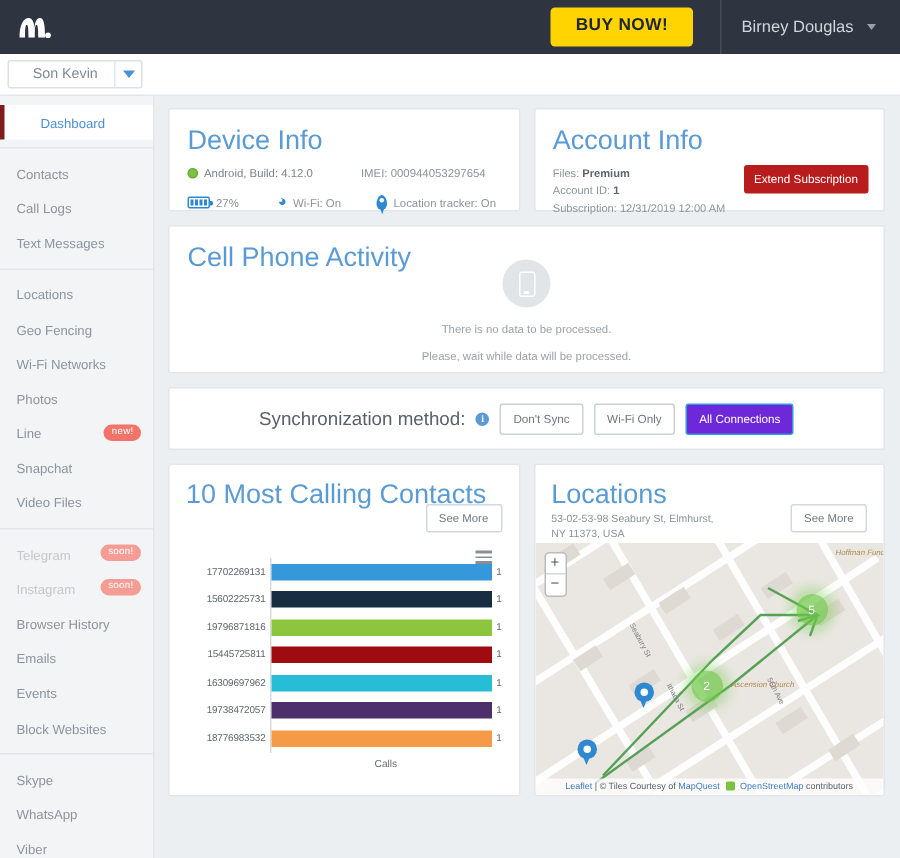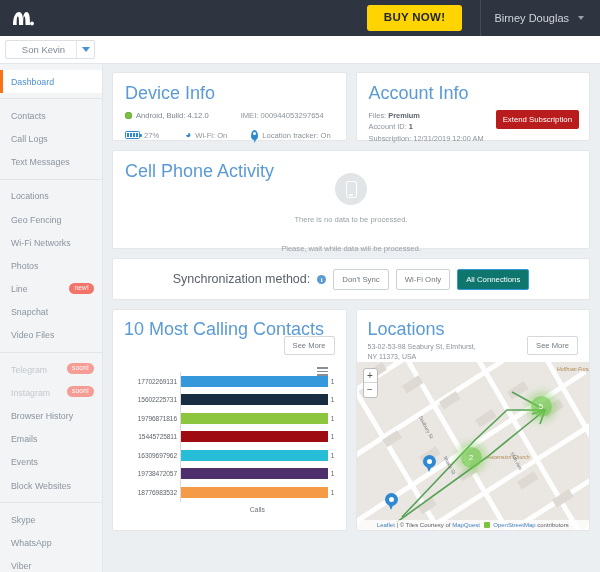--- a/index.html
+++ b/index.html
@@ -73,21 +73,21 @@
     border-right: 1px solid #e3e5e8;
     padding-top: 6px; overflow: hidden;
   }
   .nav-item {
     position: relative; height: 23.2px; display: flex; align-items: center;
     padding-left: 11px; font-size: 8.8px; color: #8b949f; cursor: pointer;
     white-space: nowrap;
   }
   .nav-item.active {
     background: #ffffff; color: #4a8fd4;
-    border-left: 3px solid #f97316; padding-left: 8px;
+    border-left: 3px solid #7f1d1d; padding-left: 24px;
   }
   .nav-item.active::after {
     content: ""; position: absolute; right: -1px; top: 0;
     width: 0; height: 0;
     border-top: 11.6px solid transparent; border-bottom: 11.6px solid transparent;
     border-left: 7px solid #ffffff;
   }
   .nav-item.dim { color: #c3c8cf; }
   .nav-sep { height: 1px; background: #e3e5e8; margin: 5px 0; }
   .badge {
@@ -171,40 +171,40 @@
   }
   .phone-glyph {
     width: 11px; height: 17px; border: 1.5px solid #ffffff; border-radius: 2px;
     position: relative;
   }
   .phone-glyph::after {
     content: ""; position: absolute; left: 50%; transform: translateX(-50%);
     bottom: 1px; width: 4px; height: 1.2px; background: #fff; border-radius: 1px;
   }
   .act-msg { margin-top: 10px; font-size: 7.6px; color: #9aa1a9; }
-  .act-msg2 { margin-top: 20px; font-size: 7.6px; color: #9aa1a9; text-align: center; }
+  .act-msg2 { margin-top: 9px; font-size: 7.6px; color: #9aa1a9; text-align: center; }
 
   
   .sync {
     height: 42px; display: flex; align-items: center; justify-content: center;
     gap: 7px;
   }
   .sync-label { font-size: 12.5px; color: #5a6169; }
   .info-dot {
     width: 9px; height: 9px; border-radius: 50%; background: #5b9bd5; color: #fff;
     font-size: 6.5px; font-weight: bold; display: flex;
     align-items: center; justify-content: center; cursor: pointer;
     font-family: "Liberation Serif", serif;
   }
   .seg {
     font-size: 7.8px; padding: 5px 8px; border: 1px solid #ccd1d6;
     background: #fff; color: #6f767e; border-radius: 2px; cursor: pointer;
     white-space: nowrap;
   }
-  .seg.active { background: #0f766e; border-color: #3498db; color: #fff; }
+  .seg.active { background: #6d28d9; border-color: #3498db; color: #fff; }
 
   
   .chartcard { padding: 9px 11px 6px; height: 222px; position: relative; }
   .see-more {
     position: absolute; font-size: 7.6px; padding: 4px 8px;
     border: 1px solid #d4d8dc; background: #fff; color: #707880;
     border-radius: 2px; cursor: pointer; white-space: nowrap;
   }
   .see-more.c1 { right: 11px; top: 26px; }
   .hamburger {

